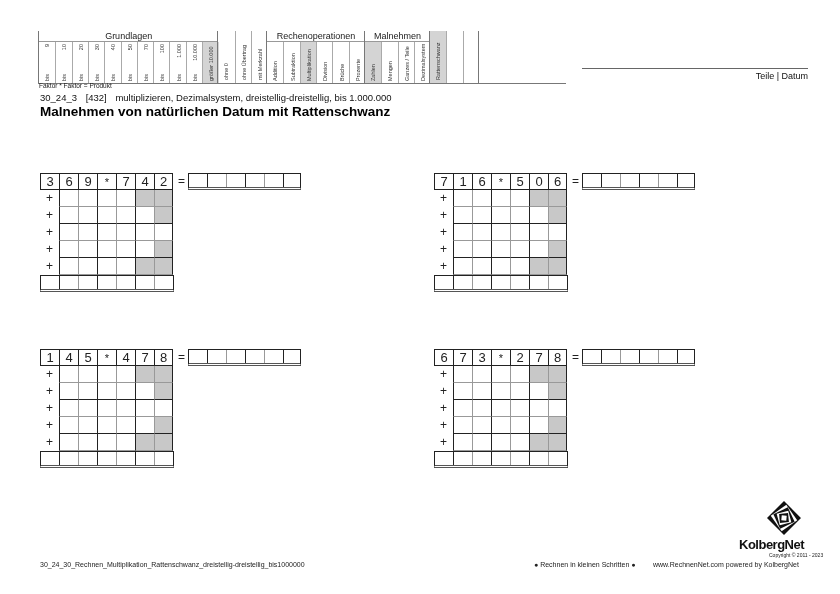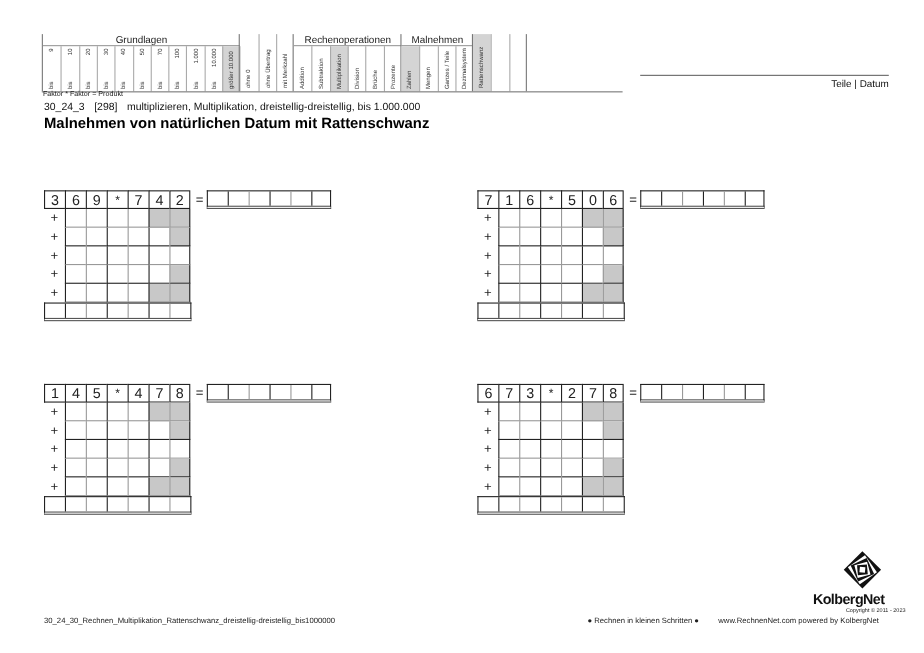--- a/index.html
+++ b/index.html
@@ -171,22 +171,22 @@
       </div>
       <div class="hdr-full" style="left: 16.3px; width: 16.3px;"></div>
       <div class="hdr-full" style="left: 32.6px; width: 16.3px;"></div>
     </div>
   </div>
 <div class="hdr-bottom"></div>
 
 <div class="formula-note">Faktor * Faktor = Produkt</div>
 <div class="code-line">
   <span>30_24_3</span>
-  <span>[298]</span>
-  <span>multiplizieren, Multiplikation, dreistellig-dreistellig, bis 1.000.000</span>
+  <span>[432]</span>
+  <span>multiplizieren, Dezimalsystem, dreistellig-dreistellig, bis 1.000.000</span>
 </div>
 <div class="title">Malnehmen von natürlichen Datum mit Rattenschwanz</div>
 
 <div class="name-line"></div>
 <div class="name-label">Teile | Datum</div>
 
 <div id="exercises">
     <div class="ex" style="left: 40px; top: 173px;">
       <div class="cell top-cell" style="left: 0px; top: 0px;">3</div>
       <div class="cell top-cell" style="left: 19px; top: 0px;">6</div>

